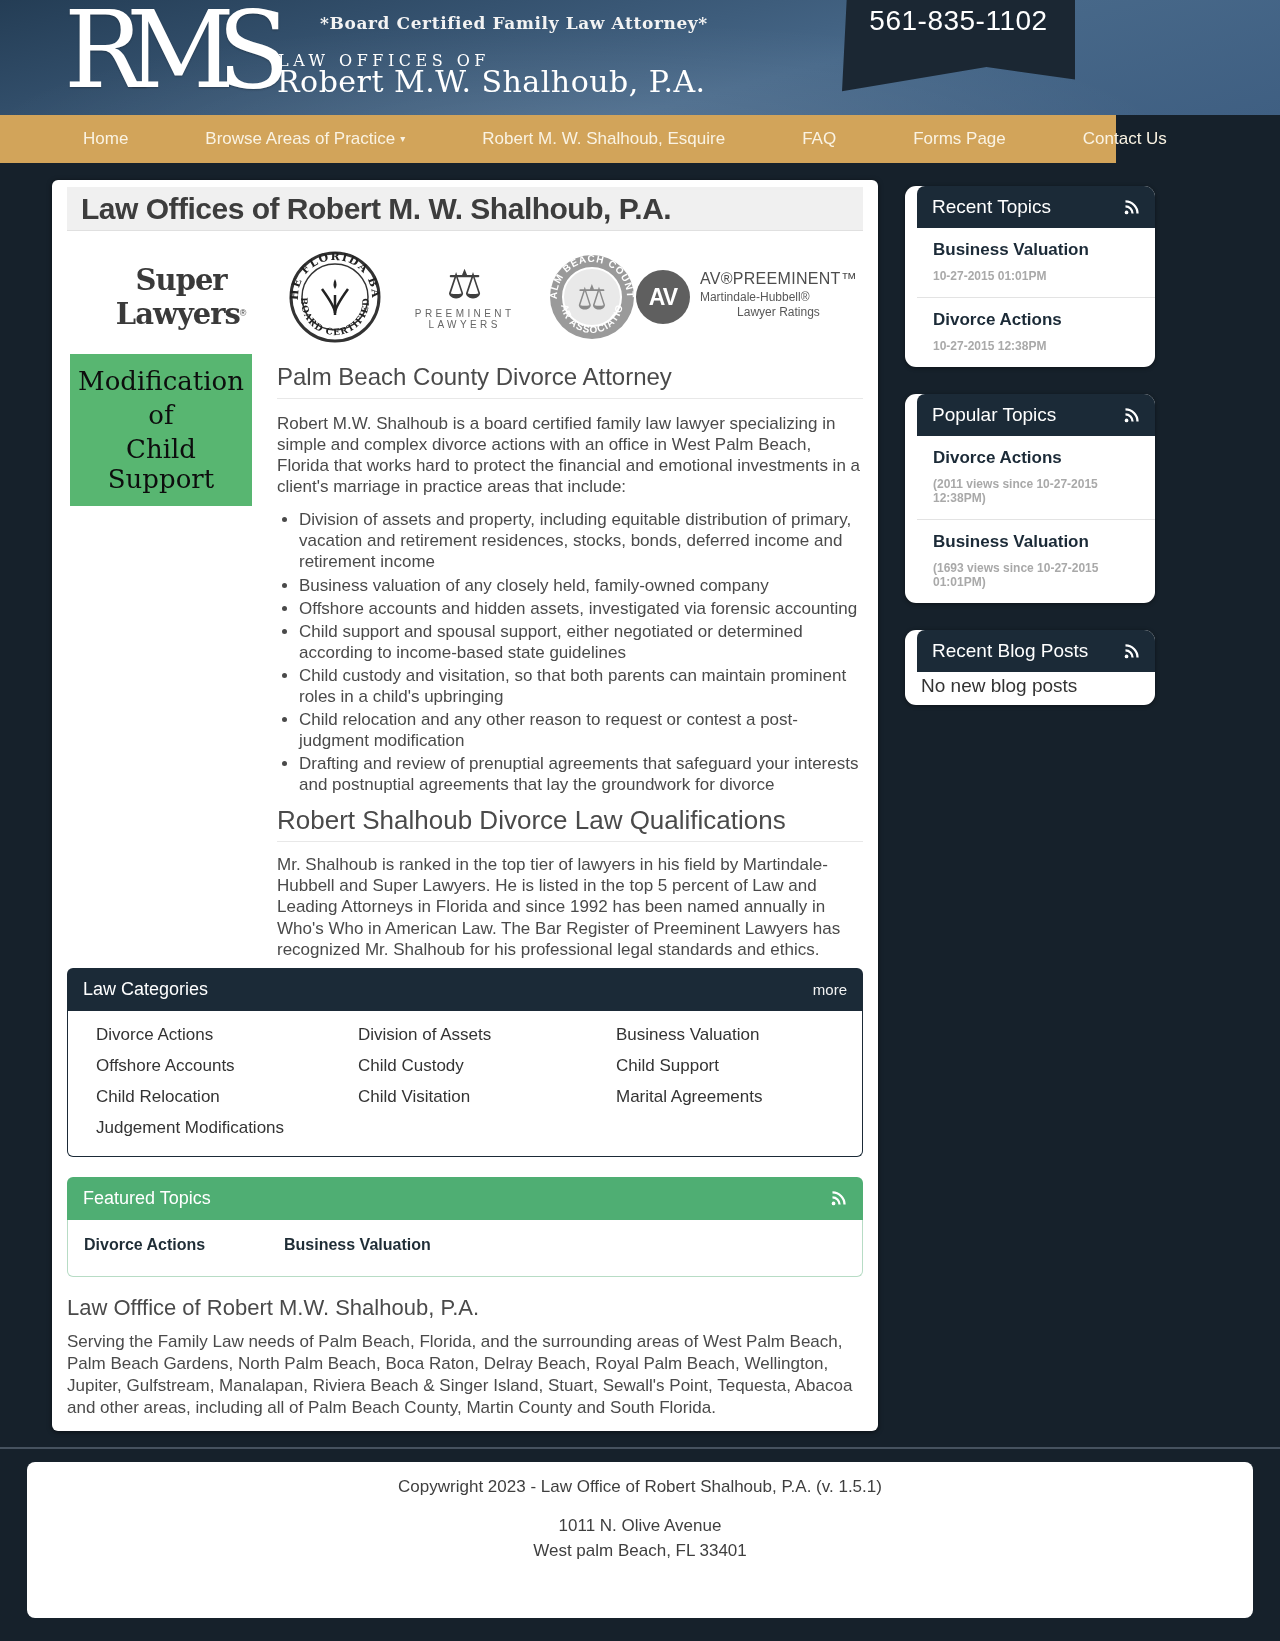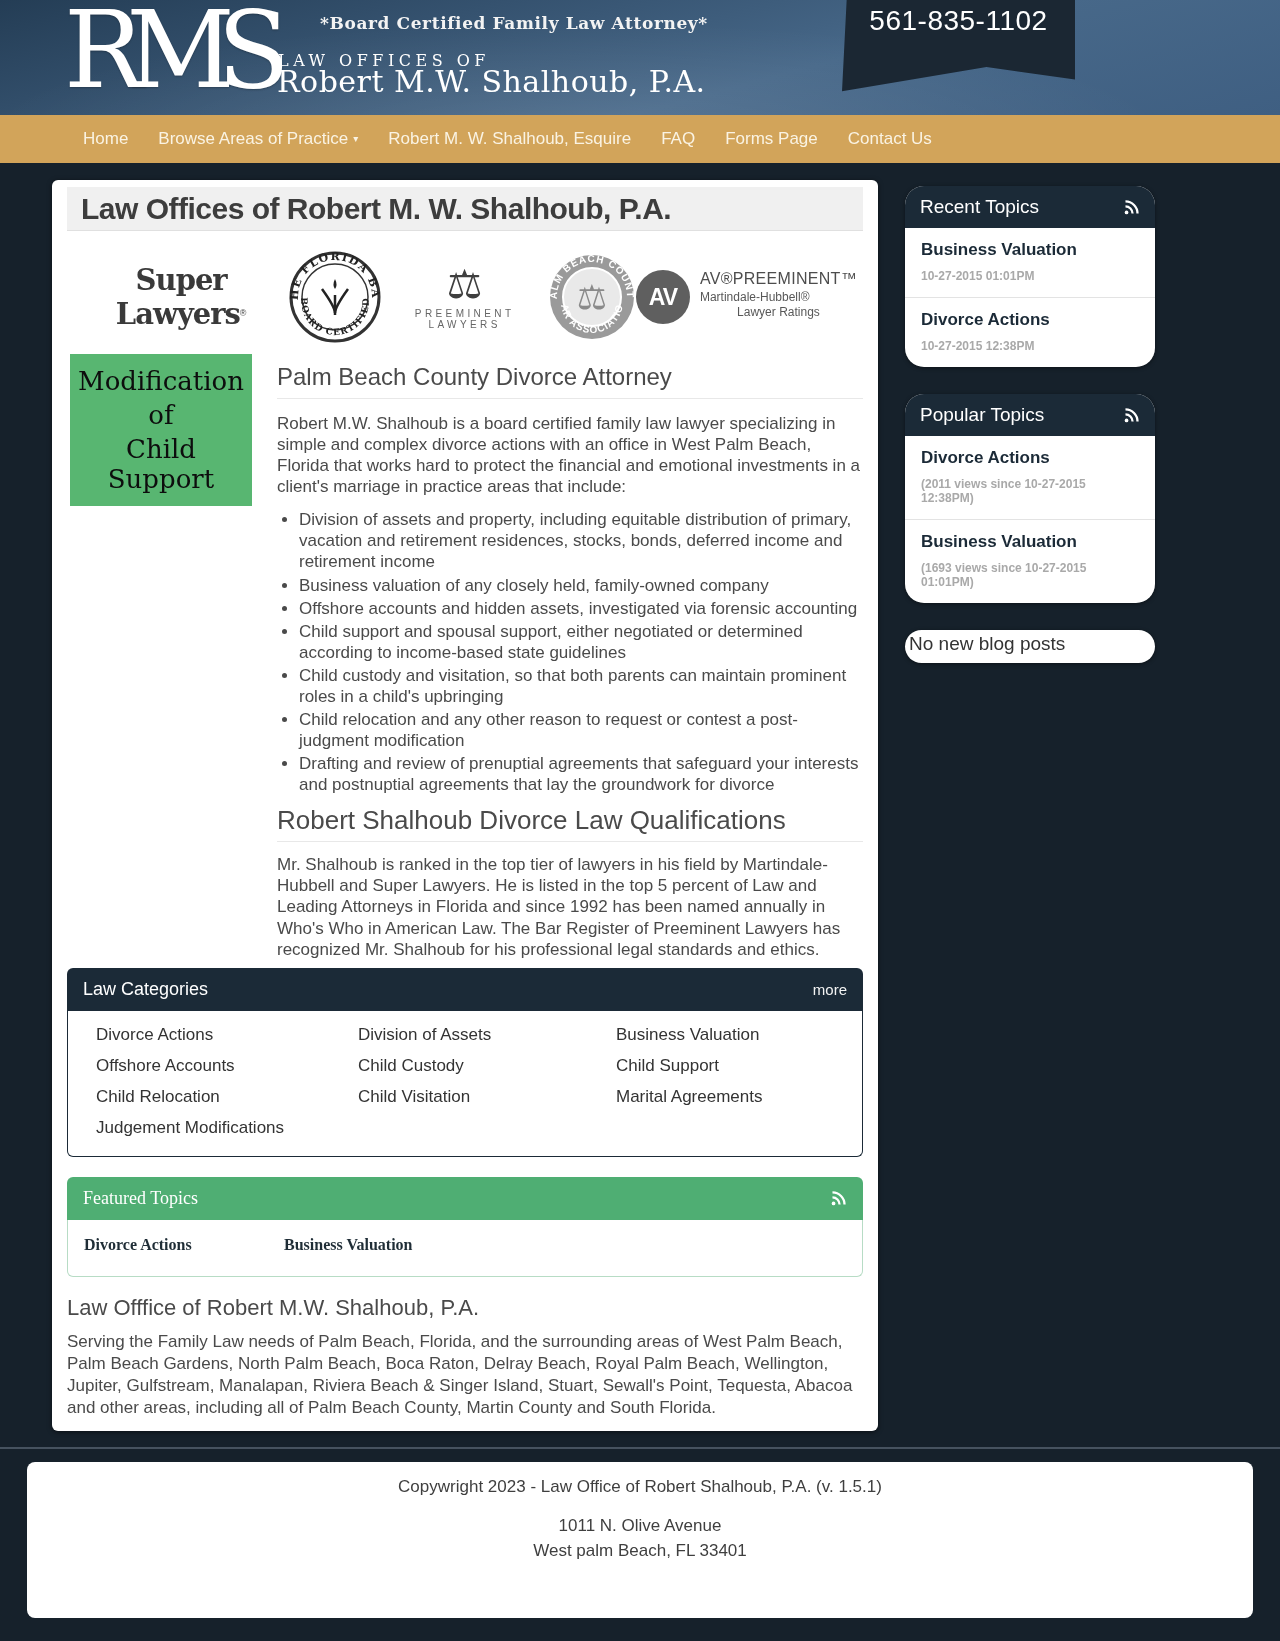--- a/index.html
+++ b/index.html
@@ -39,22 +39,22 @@
   .ribbon {
     position:absolute; left:842px; top:0; width:233px; height:97px;
     background:#1b2733;
     clip-path:polygon(2% 0, 100% 0, 100% 82%, 62% 69%, 0 94%);
     text-align:center;
   }
   .phone { font-size:28px; color:#ffffff; padding-top:5px; letter-spacing:0.5px; }
 
   
   .main-nav {
-    position:absolute; left:0; top:115px; width:1280px; height:48px;
-    background:#d2a45a; display:flex; align-items:center; padding-left:68px;
+    position:absolute; left:0; top:115px; width:1116px; height:48px;
+    background:#d2a45a; display:flex; align-items:center; padding-left:68px;gap:47px;
   }
   .nav-item {
     color:#faf3e3; font-size:17px; padding:0 15px; line-height:48px;
     cursor:pointer; white-space:nowrap;
   }
   .nav-caret { font-size:10px; margin-left:5px; vertical-align:2px; }
 
   
   .main-card {
     position:absolute; left:52px; top:180px; width:826px;
@@ -126,36 +126,36 @@
   .panel-header-green { background:#4fae73; }
   .more-link { font-size:15px; color:#f3f3f3; cursor:pointer; }
   .law-body {
     border:1px solid #1b2a37; border-top:none; border-radius:0 0 6px 6px;
     padding:14px 16px 18px 28px;
     display:grid; grid-template-columns:262px 258px 1fr; row-gap:11px;
   }
   .law-link { font-size:17px; line-height:20px; color:#333; cursor:pointer; }
 
   
-  .featured { margin-top:20px;font-family:Liberation Serif, serif; }
+  .featured { margin-top:20px; }
   .featured-body {
     border:1px solid #b7dcc5; border-top:none; border-radius:0 0 6px 6px;
     padding:16px 16px 22px 16px; display:flex;
   }
   .featured-item { width:200px; font-size:16px; font-weight:bold; color:#1f2d36; cursor:pointer; }
 
   
   .about-heading { font-size:22px; font-weight:400; color:#4a4a4a; margin-top:18px; margin-bottom:10px; }
   .about-text { font-size:17px; line-height:1.3; color:#4a4a4a; }
 
   
   .sidebar { position:absolute; left:905px; top:186px; width:250px; }
   .side-panel {
-    background:#fff; border-radius:19px; margin-bottom:27px;
-    box-shadow:0 1px 4px rgba(0,0,0,0.45); overflow:hidden;
+    background:#fff; border-radius:11px; margin-bottom:27px;
+    box-shadow:0 1px 4px rgba(0,0,0,0.45); overflow:hidden;padding-left:12px;
   }
   .side-header {
     background:#1b2a37; padding:10px 15px; color:#fff; font-size:19px;
     display:flex; justify-content:space-between; align-items:center;
     border-radius:8px 8px 0 0;
   }
   .side-item { padding:12px 16px 14px 16px; border-bottom:1px solid #e3e3e3; }
   .side-item:last-child { border-bottom:none; }
   .side-item-title { font-weight:bold; font-size:17px; color:#1b2a37; margin-bottom:9px; cursor:pointer; }
   .side-item-meta { font-weight:bold; font-size:12px; color:#a9a9a9; }
@@ -356,20 +356,28 @@
         <div class="side-item-title">Divorce Actions</div>
         <div class="side-item-meta">(2011 views since 10-27-2015 12:38PM)</div>
       </div>
       <div class="side-item">
         <div class="side-item-title">Business Valuation</div>
         <div class="side-item-meta">(1693 views since 10-27-2015 01:01PM)</div>
       </div>
     </div>
 
     <div class="side-panel">
+      <div class="side-header">
+        <span>Recent Blog Posts</span>
+        <svg class="rss-icon" viewBox="0 0 24 24">
+          <circle cx="5" cy="19" r="2.6" fill="#ffffff"></circle>
+          <path d="M3.5 10.5 a10 10 0 0 1 10 10" stroke="#ffffff" stroke-width="3.2" fill="none"></path>
+          <path d="M3.5 3.5 a17 17 0 0 1 17 17" stroke="#ffffff" stroke-width="3.2" fill="none"></path>
+        </svg>
+      </div>
       <div class="blog-empty">No new blog posts</div>
     </div>
 
   </aside>
 
   <div class="footer-sep"></div>
   <footer class="footer-card">
     <div class="copyright">Copywright 2023 - Law Office of Robert Shalhoub, P.A. (v. 1.5.1)</div>
     <div class="address-block">
       <div>1011 N. Olive Avenue</div>

